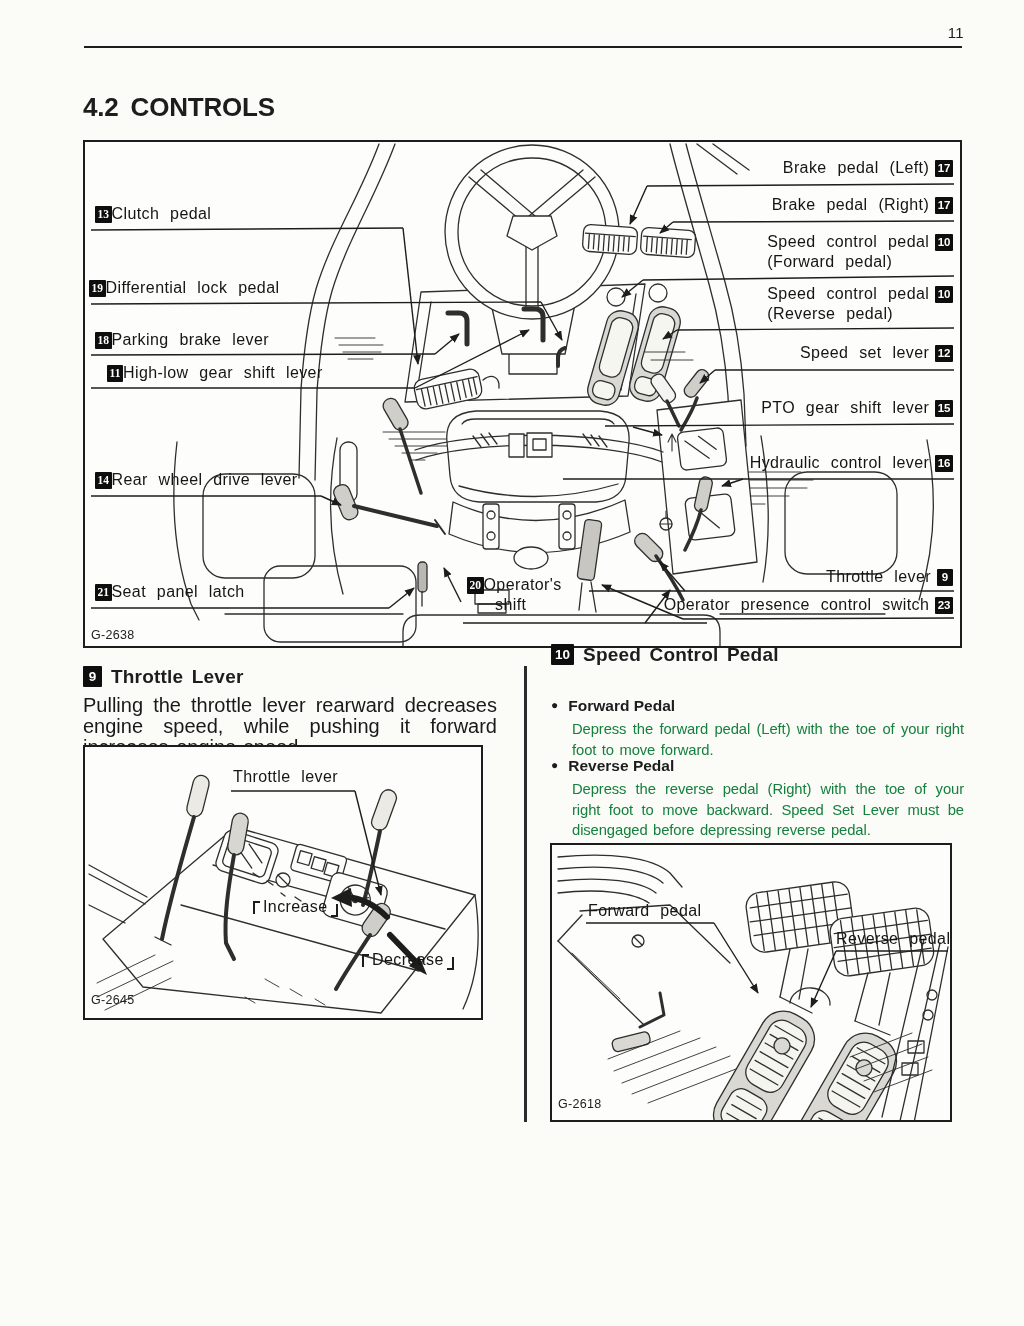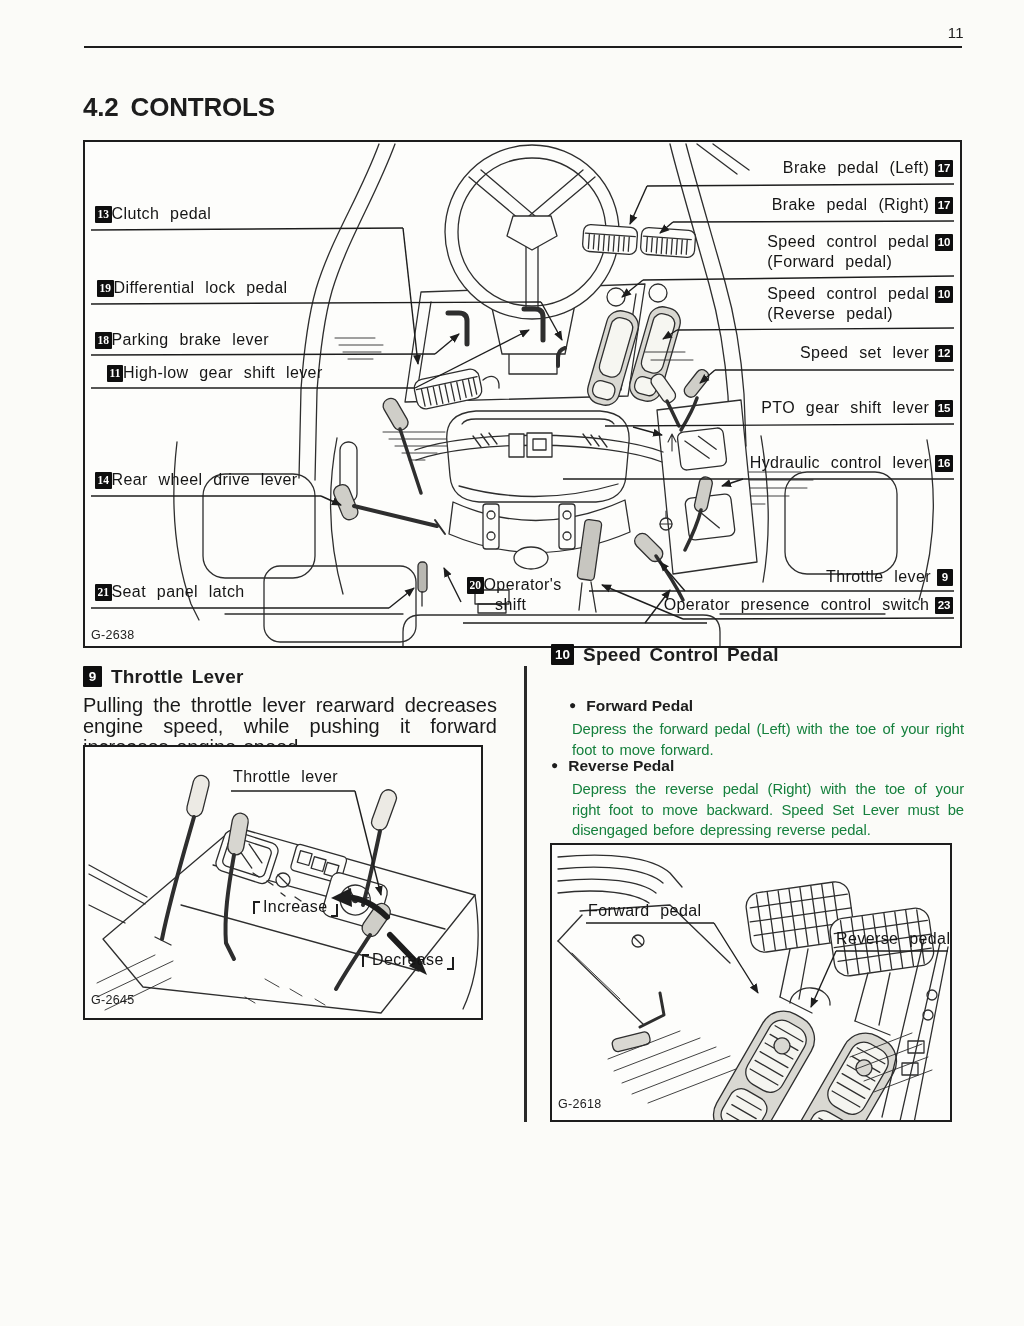--- a/index.html
+++ b/index.html
@@ -234,21 +234,21 @@
       <path d="M598,477 L517,443" marker-end="url(#ahA)"></path>
       <path d="M378,481 L622,481"></path>
       <path d="M376,460 L359,426" marker-end="url(#ahA)"></path>
       <path d="M560,481 L585,448" marker-end="url(#ahA)"></path>
     </g>
   </svg>
 
   <div class="abs figlabel" style="left:10px; top:62px;">
     <span class="chip lead">13</span><span>Clutch pedal</span>
   </div>
-  <div class="abs figlabel" style="left:12px; top:136px;">
+  <div class="abs figlabel" style="left:4px; top:136px;">
     <span class="chip lead">19</span><span>Differential lock pedal</span>
   </div>
   <div class="abs figlabel" style="left:10px; top:188px;">
     <span class="chip lead">18</span><span>Parking brake lever</span>
   </div>
   <div class="abs figlabel" style="left:22px; top:221px;">
     <span class="chip lead">11</span><span>High-low gear shift lever</span>
   </div>
   <div class="abs figlabel" style="left:10px; top:328px;">
     <span class="chip lead">14</span><span>Rear wheel drive lever</span>
@@ -372,21 +372,21 @@
     <span class="cbo"></span><span>Decrease</span><span class="cbc"></span>
   </div>
   <div class="abs figid" style="left:6px; top:246px;">G-2645</div>
 </div>
 
 <div class="abs divider" style="left:524px; top:666px; width:2.5px; height:456px;"></div>
 
 <div class="abs sec-head" style="left:551px; top:644px;">
   <span class="chip">10</span><span>Speed Control Pedal</span>
 </div>
-<div class="abs bullet-line" style="left:551px; top:697px;margin-left:18px;">
+<div class="abs bullet-line" style="left:551px; top:697px;">
   <span class="bullet-dot">●</span><span>Forward Pedal</span>
 </div>
 <div class="abs bullet-body" style="left:572px; top:719px; width:392px;">Depress the forward pedal (Left) with the toe of your right foot to move forward.</div>
 <div class="abs bullet-line" style="left:551px; top:757px;">
   <span class="bullet-dot">●</span><span>Reverse Pedal</span>
 </div>
 <div class="abs bullet-body" style="left:572px; top:779px; width:392px;">Depress the reverse pedal (Right) with the toe of your right foot to move backward. Speed Set Lever must be disengaged before depressing reverse pedal.</div>
 
 <div class="abs figbox" style="left:550px; top:843px; width:402px; height:279px;">
   <svg class="fig" width="398" height="275" viewBox="0 0 398 275">

